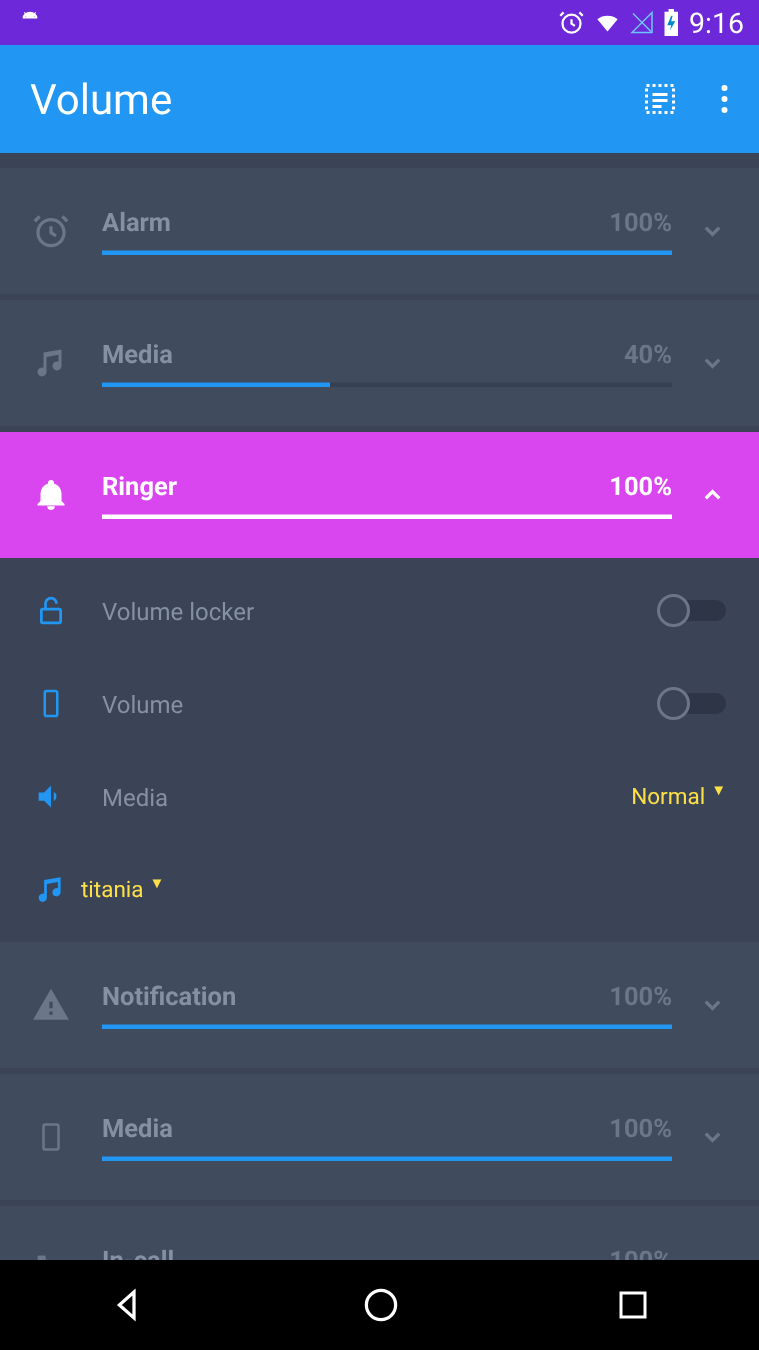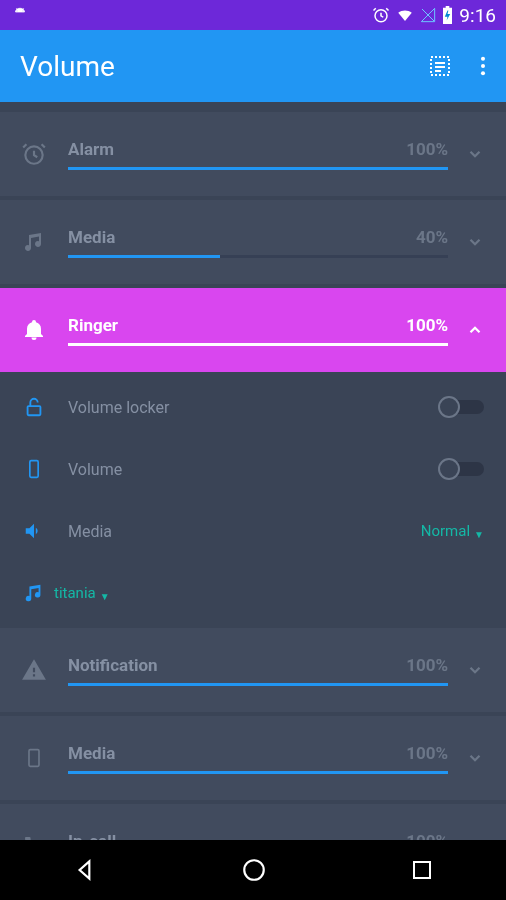--- a/index.html
+++ b/index.html
@@ -22,21 +22,21 @@
 .vol-row.active .vol-pct { color:#fff; }
 .vol-track { height:3px; background:#364055; position:relative; }
 .vol-row.active .vol-track { background:#64b5f6; }
 .vol-fill { height:100%; background:#2196f3; }
 .vol-row.active .vol-fill { background:#fff; }
 .vol-chev { width:26px; color:#6b7688; display:flex; justify-content:center; }
 .vol-row.active .vol-chev { color:#fff; }
 .sub-row { height:62px; background:#3a4456; display:flex; align-items:center; padding:0 22px 0 14px; }
 .sub-icon { width:40px; display:flex; justify-content:center; color:#2196f3; }
 .sub-label { flex:1; margin-left:14px; color:#8590a3; font-size:16px; }
-.sub-val { color:#14b8a6; font-size:15px; display:flex; align-items:flex-end; gap:4px; }
+.sub-val { color:#fde047; font-size:15px; display:flex; align-items:flex-start; gap:4px; }
 .switch { width:46px; height:20px; position:relative; }
 .switch-track { width:36px; height:14px; background:#2d3546; border-radius:10px; position:absolute; right:0; top:3px; }
 .switch-thumb { width:22px; height:22px; border:2px solid #6b7688; border-radius:50%; background:#3a4456; position:absolute; left:0; top:-1px; }
 .nav-bar { position:absolute; bottom:0; left:0; right:0; height:60px; background:#000; display:flex; align-items:center; justify-content:space-around; color:#fff; }
 svg { display:block; }
 .caret { font-size:10px; }
 </style>
 </head>
 <body>
 

